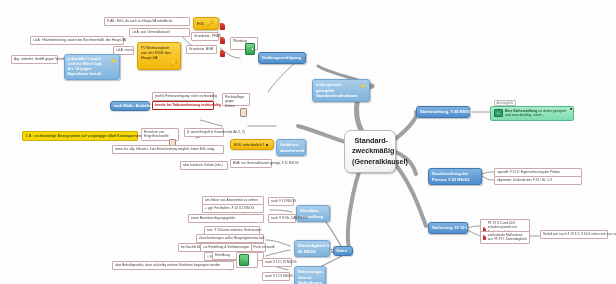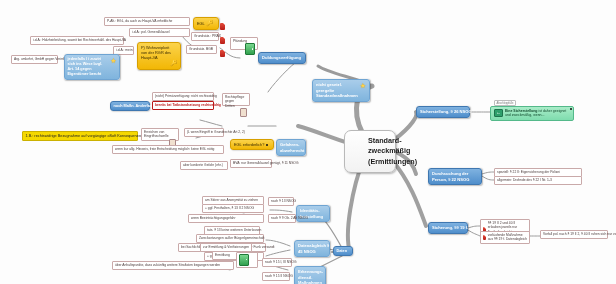--- a/index.html
+++ b/index.html
@@ -14,21 +14,21 @@
   svg.links{position:absolute;left:0;top:0;width:616px;height:284px;pointer-events:none;}
 
   .node{position:absolute;box-sizing:border-box;white-space:nowrap;}
 
   
   .root{
     background:linear-gradient(#ffffff,#f2f2f2);
     border:1px solid #b9b9b9;border-radius:7px;
     box-shadow:1px 1px 2px rgba(0,0,0,.28);
     color:#1c1c1c;font-size:7.2px;line-height:1.45;font-weight:bold;
-    text-align:left;padding:5px 23px;
+    text-align:right;padding:5px 7px;
   }
 
   
   .blue{
     background:linear-gradient(#7fb2e0,#4f8ecb);
     border:1px solid #3f77b0;border-radius:3px;
     color:#ffffff;font-weight:bold;font-size:4.1px;line-height:1.35;
     padding:2px 3px;text-align:left;
     box-shadow:.5px .5px 1.2px rgba(0,0,0,.25);
   }
@@ -132,21 +132,21 @@
       <path d="M288 274 C280 276 274 278 268 280" stroke-width="1"></path>
       <path d="M244 210 C236 208 232 206 228 204" stroke-width=".9"></path>
       <path d="M244 214 C236 216 232 218 228 220" stroke-width=".9"></path>
       <path d="M230 270 C222 268 218 266 212 264" stroke-width=".9"></path>
     </g>
   </svg>
 
   <div class="node root" style="left:344px;top:130px;width:52px;">
     <div>Standard-</div>
     <div>zweckmäßig</div>
-    <div>(Ermittlungen)</div>
+    <div>(Generalklausel)</div>
   </div>
 
   <div class="node callout" style="left:104px;top:17px;width:86px;">P-Alt.: EGL, da auch zu Haupt-VA erhebliche</div>
   <div class="node callout" style="left:129px;top:28px;width:61px;">i.d.A.: pol. Generalklausel</div>
 
   <div class="node yellow row" style="left:193px;top:17px;width:26px;">
     <span>EGL</span>
     <span class="ic ic-key">🔑</span>
   </div>
   <div class="node" style="left:220px;top:17px;">

